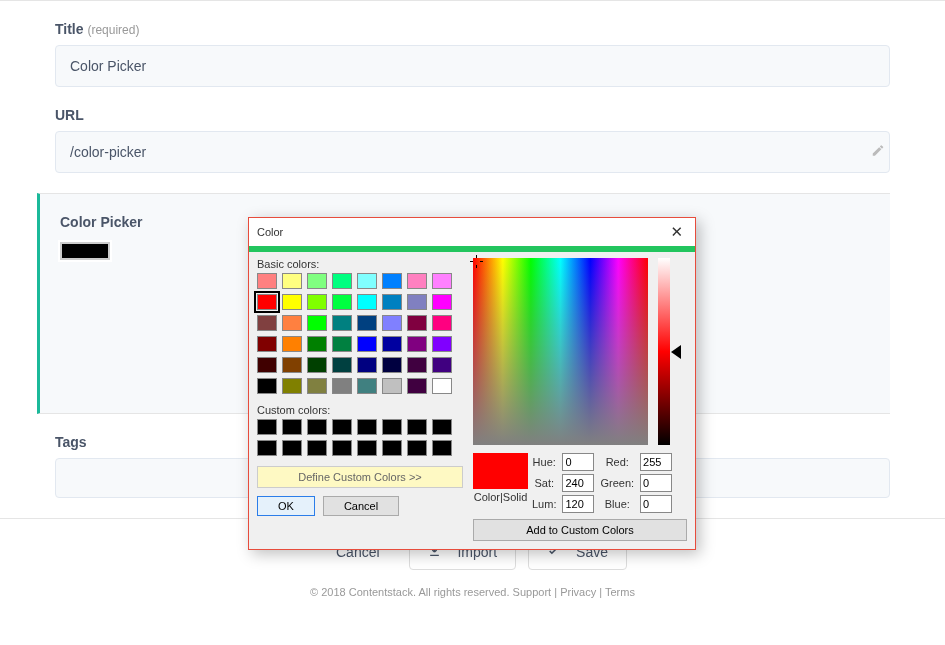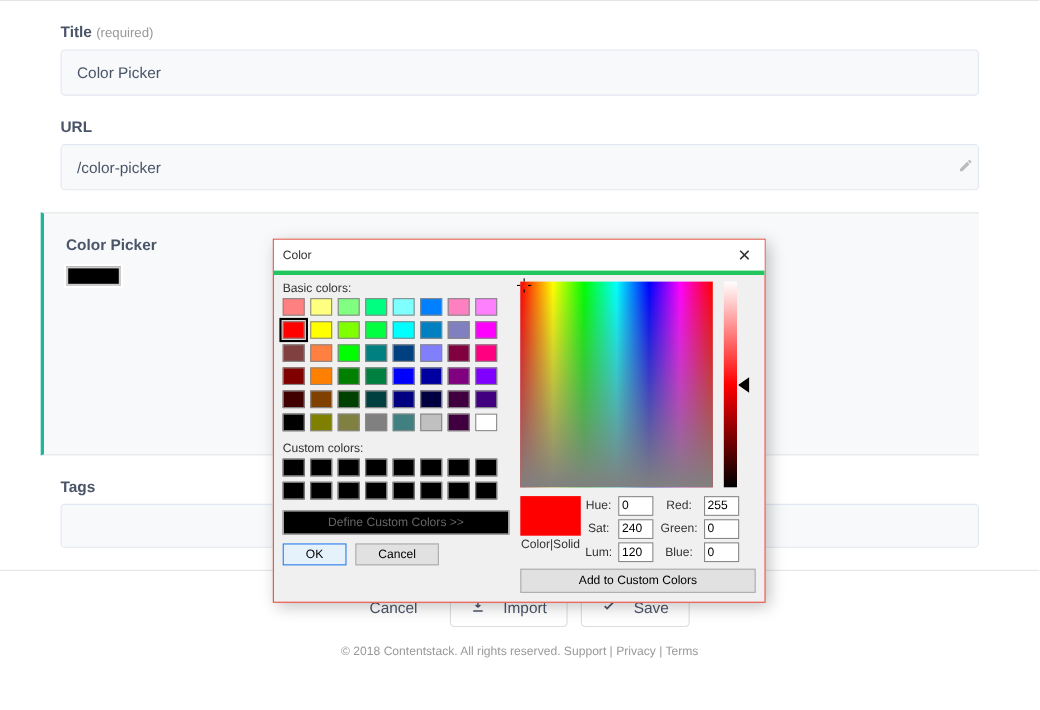--- a/index.html
+++ b/index.html
@@ -19,32 +19,32 @@
 .footer-actions { border-top: 1px solid #e5e5e5; padding: 15px 0 6px 0; text-align: center; }
 .btn { display: inline-flex; align-items: center; padding: 9px 18px; border: 1px solid #ddd; border-radius: 4px; background: #fff; color: #4a5568; font-size: 14px; cursor: pointer; margin: 0 4px; }
 .btn-plain { border: none; background: transparent; }
 .btn-primary { background: #1bb99a; border-color: #1bb99a; color: #fff; }
 .btn svg, .btn .ico { margin-right: 8px; }
 .copyright { text-align: center; font-size: 11px; color: #999; margin-top: 16px; }
 .copyright a { color: #999; text-decoration: none; }
 
 
 .dialog-wrap { position: absolute; left: 248px; top: 217px; width: 448px; background: #f0f0f0; border: 1px solid #e74c3c; box-shadow: 4px 4px 14px rgba(0,0,0,0.25); font-family: "Segoe UI", Tahoma, sans-serif; font-size: 11px; }
-.dialog-titlebar { background: #fff; padding: 5px 8px; display: flex; justify-content: space-between; align-items: center; border-bottom: 4px solid #22c55e; }
+.dialog-titlebar { background: #fff; padding: 5px 8px; display: flex; justify-content: space-between; align-items: center; border-bottom: 6px solid #22c55e; }
 .dialog-close { font-size: 15px; cursor: pointer; color: #333; padding: 0 4px; }
 .dialog-body { display: flex; padding: 6px 8px 8px 8px; gap: 10px; }
 .left-col { width: 206px; }
 .right-col { flex: 1; }
 .section-label { font-size: 11px; color: #333; margin-bottom: 3px; }
 .basic-grid { display: grid; grid-template-columns: repeat(8, 20px); grid-auto-rows: 16px; gap: 5px 5px; margin-bottom: 10px; }
 .basic-grid .cell { border: 1px solid #888; cursor: pointer; }
 .basic-grid .cell.selected { outline: 2px solid #000; outline-offset: 1px; }
 .custom-grid { display: grid; grid-template-columns: repeat(8, 20px); grid-auto-rows: 16px; gap: 5px 5px; margin-bottom: 10px; }
 .custom-grid .cell { border: 1px solid #888; background: #000; }
-.define-btn { width: 100%; padding: 4px; background: #000000; border: 1px solid #ccc; color: #666; font-size: 11px; cursor: pointer; }
+.define-btn { width: 100%; padding: 4px; background: #fef9c3; border: 1px solid #ccc; color: #666; font-size: 11px; cursor: pointer; }
 .dlg-buttons { display: flex; gap: 8px; margin-top: 8px; }
 .dlg-btn { padding: 3px 20px; background: #e1e1e1; border: 1px solid #aaa; font-size: 11px; cursor: pointer; }
 .dlg-btn.ok { border: 1px solid #2b7de9; background: #e5f1fb; }
 .gradient-area { position: relative; display: flex; gap: 6px; margin-bottom: 8px; }
 .gradient-box { width: 175px; height: 187px; background: linear-gradient(to bottom, rgba(128,128,128,0) 0%, rgba(128,128,128,1) 100%), linear-gradient(to right, #ff0000 0%, #ffff00 17%, #00ff00 33%, #00ffff 50%, #0000ff 67%, #ff00ff 83%, #ff0000 100%); position: relative; }
 .gradient-cursor { position: absolute; left: 0px; top: 0px; width: 10px; height: 10px; }
 .gradient-cursor::before, .gradient-cursor::after { content:""; position: absolute; background: #000; }
 .gradient-cursor::before { left: -3px; top: 3px; width: 3px; height: 1px; box-shadow: 10px 0 0 #000; }
 .gradient-cursor::after { left: 3px; top: -3px; width: 1px; height: 3px; box-shadow: 0 10px 0 #000; }
 .lum-bar { width: 12px; height: 187px; background: linear-gradient(to bottom, #fff 0%, #ff0000 50%, #000 100%); position: relative; margin-left: 4px; }

